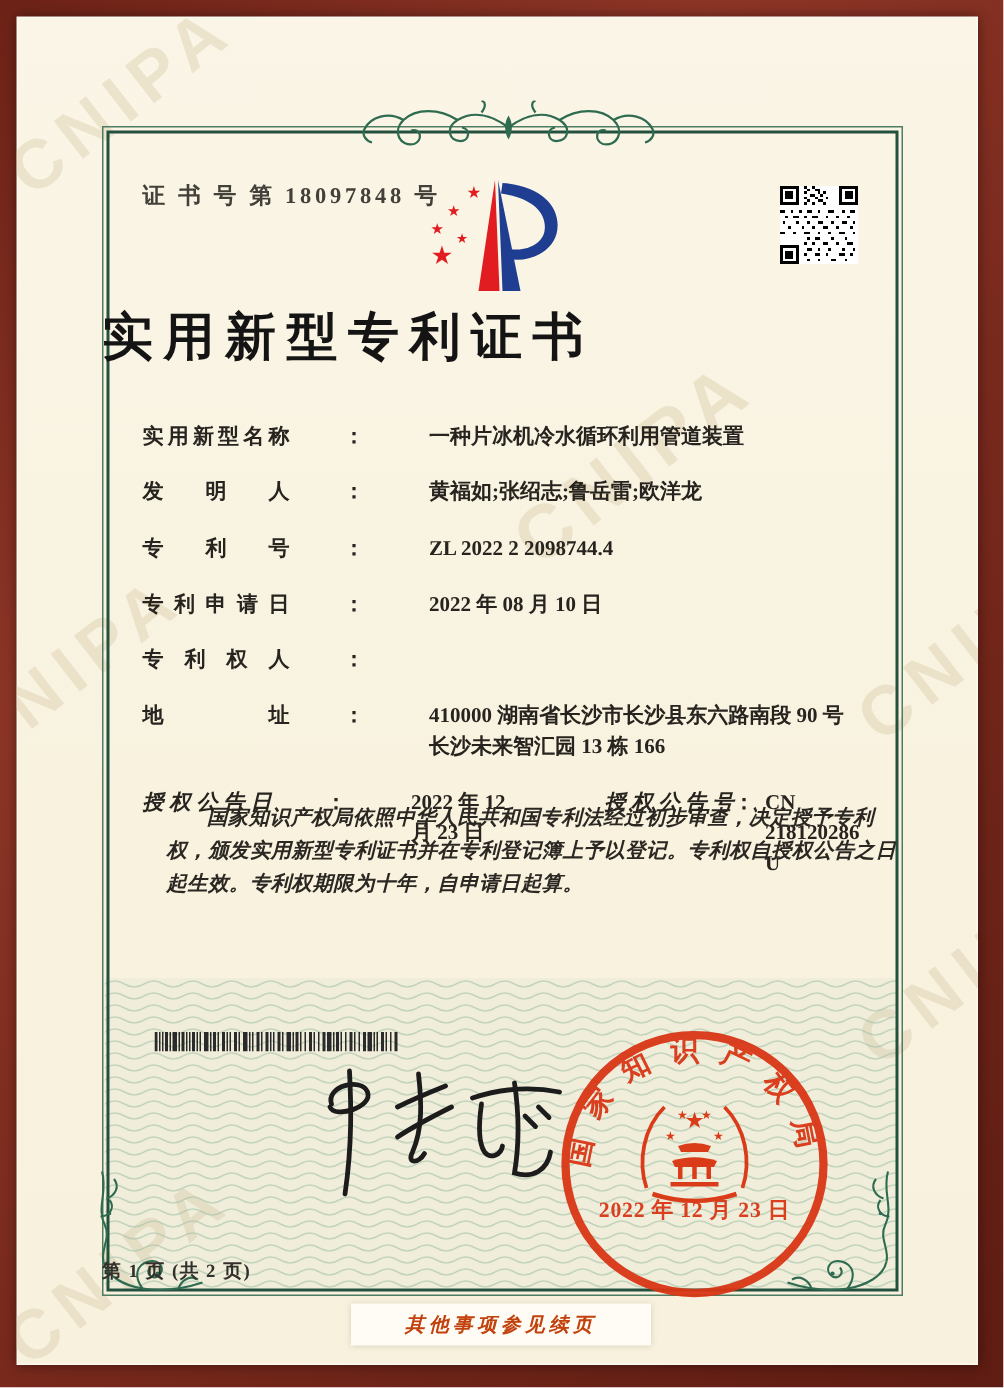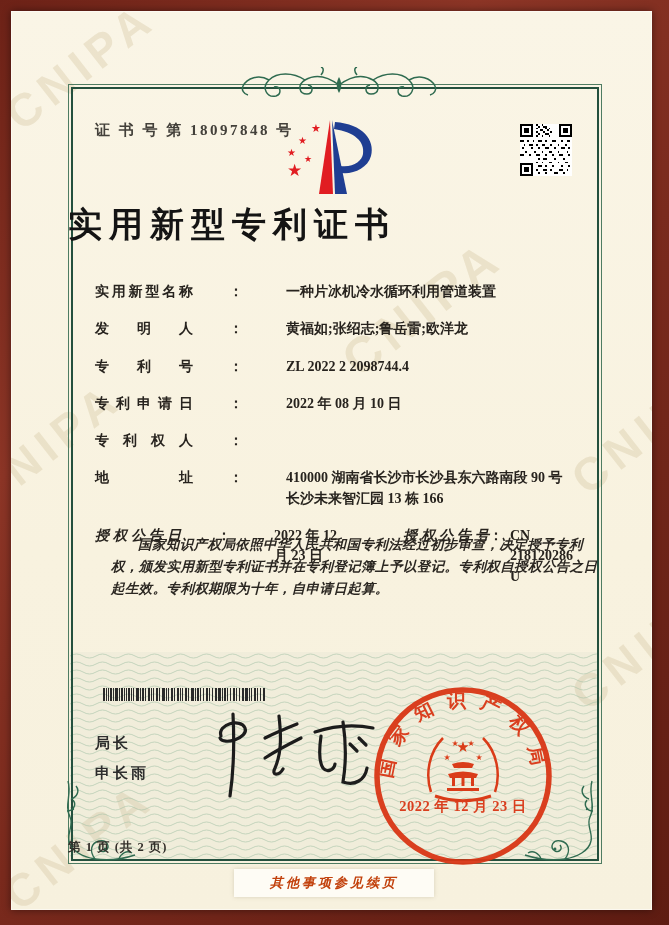--- a/index.html
+++ b/index.html
@@ -201,24 +201,20 @@
     </div>
 
     <div class="paras">
       <p>国家知识产权局依照中华人民共和国专利法经过初步审查，决定授予专利权，颁发实用新型专利证书并在专利登记簿上予以登记。专利权自授权公告之日起生效。专利权期限为十年，自申请日起算。</p>
     </div>
 
     <svg class="barcode" viewBox="0 0 163 13" preserveAspectRatio="none">
       <path fill="#2a2a2a" d="M0 0h2v13h-2zM3 0h1v13h-1zM5 0h1v13h-1zM7 0h2v13h-2zM10 0h1v13h-1zM12 0h3v13h-3zM16 0h1v13h-1zM18 0h2v13h-2zM21 0h1v13h-1zM23 0h1v13h-1zM25 0h2v13h-2zM28 0h1v13h-1zM30 0h1v13h-1zM33 0h3v13h-3zM37 0h1v13h-1zM39 0h2v13h-2zM42 0h1v13h-1zM45 0h2v13h-2zM48 0h1v13h-1zM50 0h1v13h-1zM53 0h2v13h-2zM56 0h1v13h-1zM59 0h3v13h-3zM63 0h1v13h-1zM65 0h1v13h-1zM68 0h2v13h-2zM71 0h1v13h-1zM74 0h2v13h-2zM77 0h1v13h-1zM79 0h1v13h-1zM82 0h2v13h-2zM85 0h1v13h-1zM88 0h3v13h-3zM92 0h1v13h-1zM94 0h2v13h-2zM97 0h1v13h-1zM100 0h1v13h-1zM103 0h2v13h-2zM106 0h1v13h-1zM109 0h1v13h-1zM112 0h2v13h-2zM115 0h3v13h-3zM119 0h1v13h-1zM121 0h2v13h-2zM124 0h1v13h-1zM127 0h1v13h-1zM130 0h2v13h-2zM133 0h1v13h-1zM136 0h1v13h-1zM139 0h2v13h-2zM142 0h3v13h-3zM146 0h1v13h-1zM148 0h1v13h-1zM151 0h2v13h-2zM154 0h1v13h-1zM157 0h1v13h-1zM160 0h2v13h-2z"></path>
     </svg>
 
-    <div class="signer">
-      <div>局长</div>
-      <div>申长雨</div>
-    </div>
 
     <svg class="sig" viewBox="0 0 185 95">
       <g fill="none" stroke="#1c1c1c" stroke-width="3.2" stroke-linecap="round">
         <path d="M14,28 C10,16 34,10 38,20 C42,30 16,38 13,30"></path>
         <path d="M26,6 C27,26 28,54 23,88"></path>
         <path d="M58,30 C70,24 80,20 90,16"></path>
         <path d="M72,8 C74,26 75,44 68,60 C64,68 72,68 76,61"></path>
         <path d="M58,50 C70,42 82,36 94,30"></path>
         <path d="M108,24 C126,18 146,16 166,20"></path>
         <path d="M114,28 C112,42 112,54 116,60 C120,65 127,62 128,56"></path>

